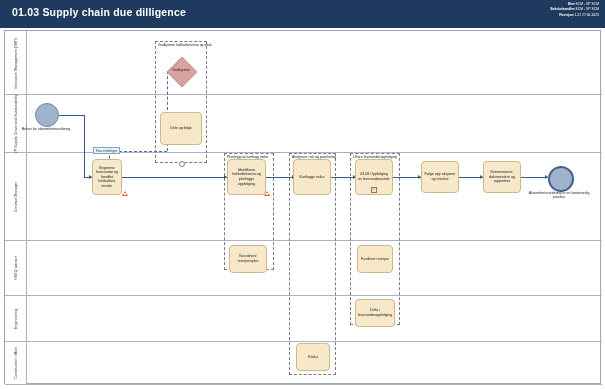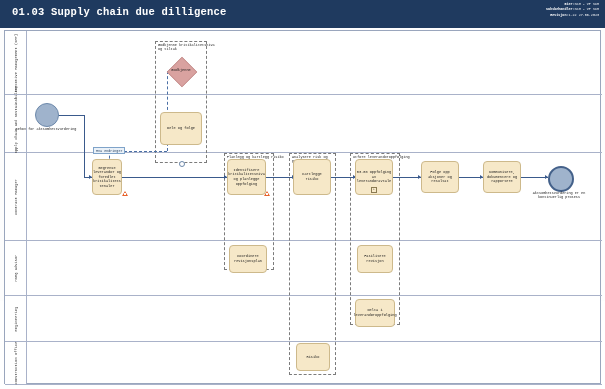--- a/index.html
+++ b/index.html
@@ -1,19 +1,19 @@
 <!DOCTYPE html>
 <html><head>
 <meta charset="utf-8">
 <style>
   html,body{margin:0;padding:0;background:#ffffff;}
   body{width:605px;height:389px;overflow:hidden;
        font-family:"Liberation Sans","DejaVu Sans",sans-serif;}
 
-  #canvas{position:relative;width:605px;height:301px;background:#fdfdfd;font-family:Liberation Mono, monospace;}
+  #canvas{position:relative;width:605px;height:301px;background:#fdfdfd;}
 
   
   .header{position:absolute;left:0;top:0;width:605px;height:28px;
           background:#1f3a5f;}
   .header-title{position:absolute;left:12px;top:6px;color:#ffffff;
           font-size:10.5px;font-weight:bold;letter-spacing:.2px;}
   .meta{position:absolute;right:6px;top:2px;text-align:right;color:#ffffff;
         font-size:3.4px;line-height:5.4px;}
   .meta b{font-weight:bold;}
 

